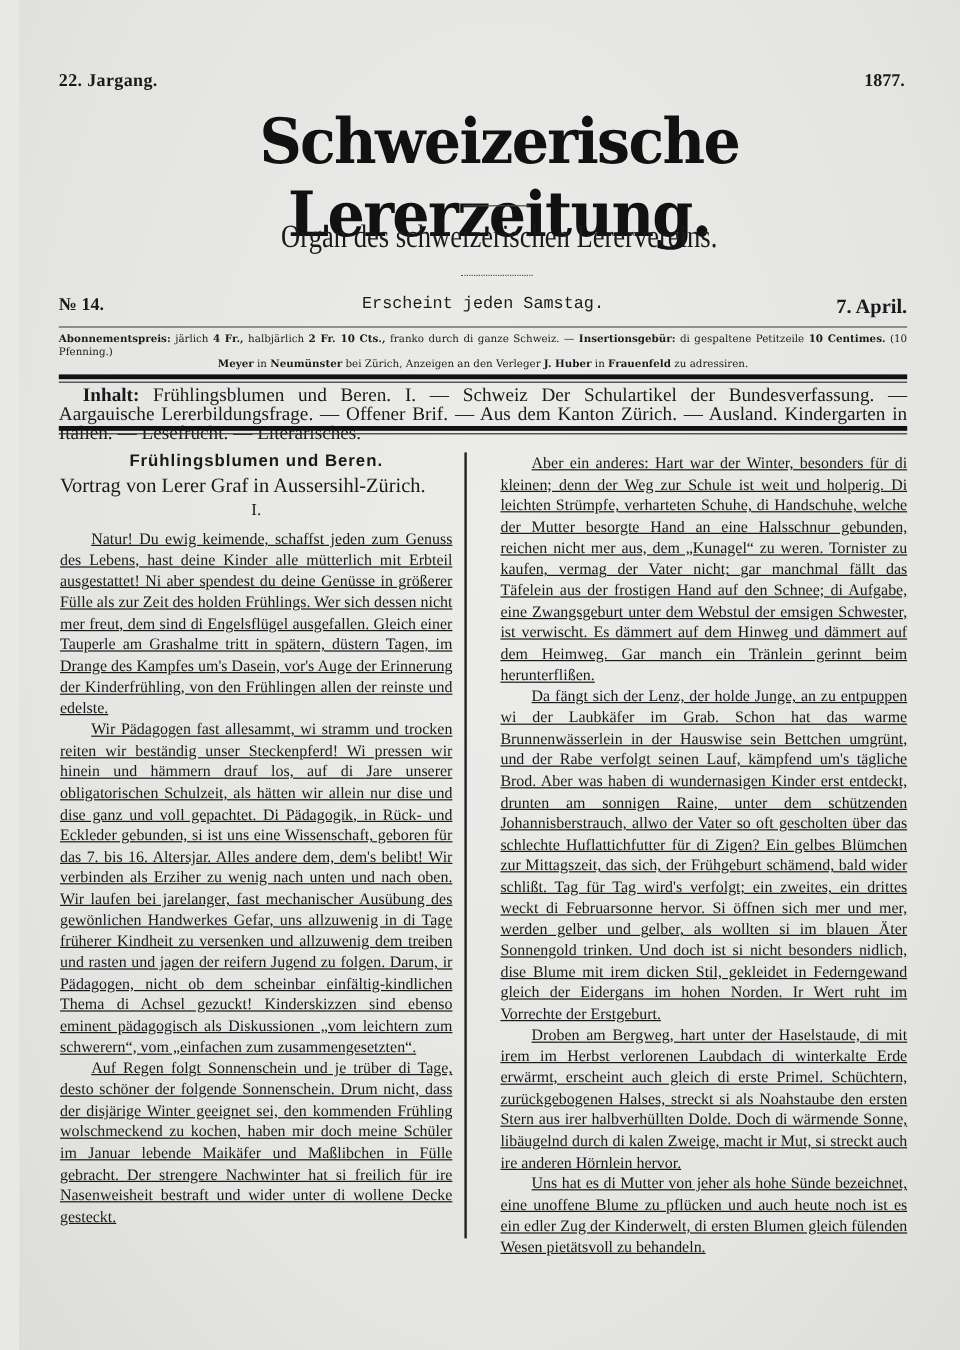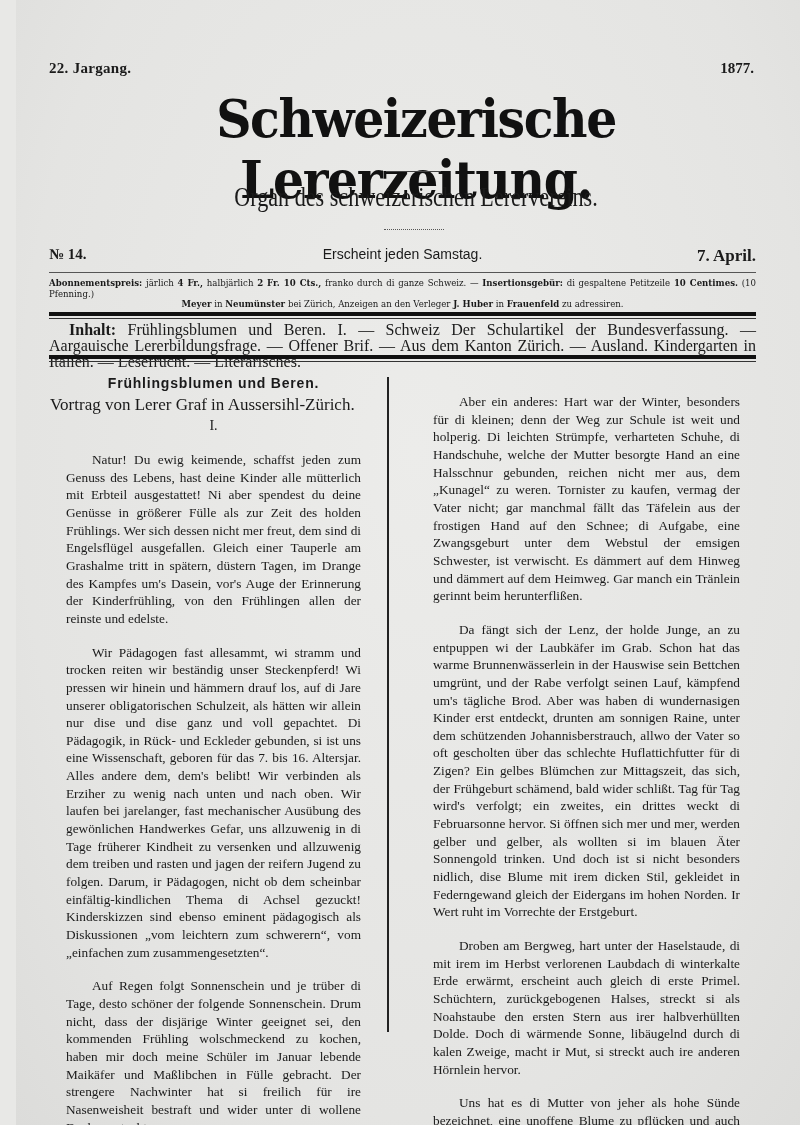--- a/index.html
+++ b/index.html
@@ -18,35 +18,35 @@
   .masthead { left:0; width:800px; top:88px; text-align:center;
     font-family:"DejaVu Serif","Liberation Serif",serif; font-weight:bold;
     font-size:52px; letter-spacing:-1.5px; color:#111; transform:scaleX(0.94); transform-origin:center; }
   .shortrule { left:370px; top:171px; width:55px; height:1px; background:#444; }
   .subtitle { left:0; width:800px; top:182px; text-align:center; font-size:27px;
     transform:scaleX(0.82); transform-origin:center; color:#1a1a1a; }
   .wavy { left:368px; top:226px; width:60px; height:3px;
     border-bottom:1px dotted #555; }
   .info-row { left:33px; width:707px; top:246px; height:20px; font-size:15px; }
   .info-row .num { position:absolute; left:0; font-weight:bold; font-size:15px; }
-  .info-row .erscheint { position:absolute; left:0; width:100%; text-align:center; font-family:Liberation Sans, sans-serif; font-size:14px; }
+  .info-row .erscheint { position:absolute; left:0; width:100%; text-align:center; font-family:Liberation Mono, monospace; font-size:14px; }
   .info-row .date { position:absolute; right:0; font-weight:bold; font-size:17px; }
   .thinrule { left:33px; width:707px; height:1px; background:#555; }
   .abo { left:33px; width:707px; top:278px; font-size:8.6px; line-height:10.5px; text-align:justify; font-family:"DejaVu Serif",serif; }
   .abo b { font-weight:bold; }
   .abo .center { text-align:center; display:block; }
   .doublerule { left:33px; width:707px; }
   .doublerule .thick { height:4px; background:#111; }
   .doublerule .thin { height:1px; background:#333; margin-top:2px; }
   .inhalt { left:33px; width:707px; top:322px; font-size:16px; line-height:16px; text-align:justify; }
   .inhalt .lbl { font-weight:bold; }
   .col { top:375px; font-size:13.3px; line-height:17.65px; text-align:justify; }
   .col.left { left:34px; width:327px; }
   .col.right { left:401px; width:339px; top:377px; }
-  .col p { margin:16px; text-indent:26px; }
+  .col p { margin:0; text-indent:26px;text-decoration:underline; }
   .art-title { text-align:center; font-weight:bold; font-size:14px; letter-spacing:0.8px; margin:0 0 3px 0; font-family:Liberation Sans, sans-serif; }
   .art-sub { font-size:17px; margin:0 0 4px 0; }
   .art-sec { text-align:center; font-size:14px; margin:0 0 5px 0; }
   .divider { left:371px; top:377px; width:1.5px; height:655px; background:#222; }
 </style>
 </head>
 <body>
 
 <div class="page">
 

